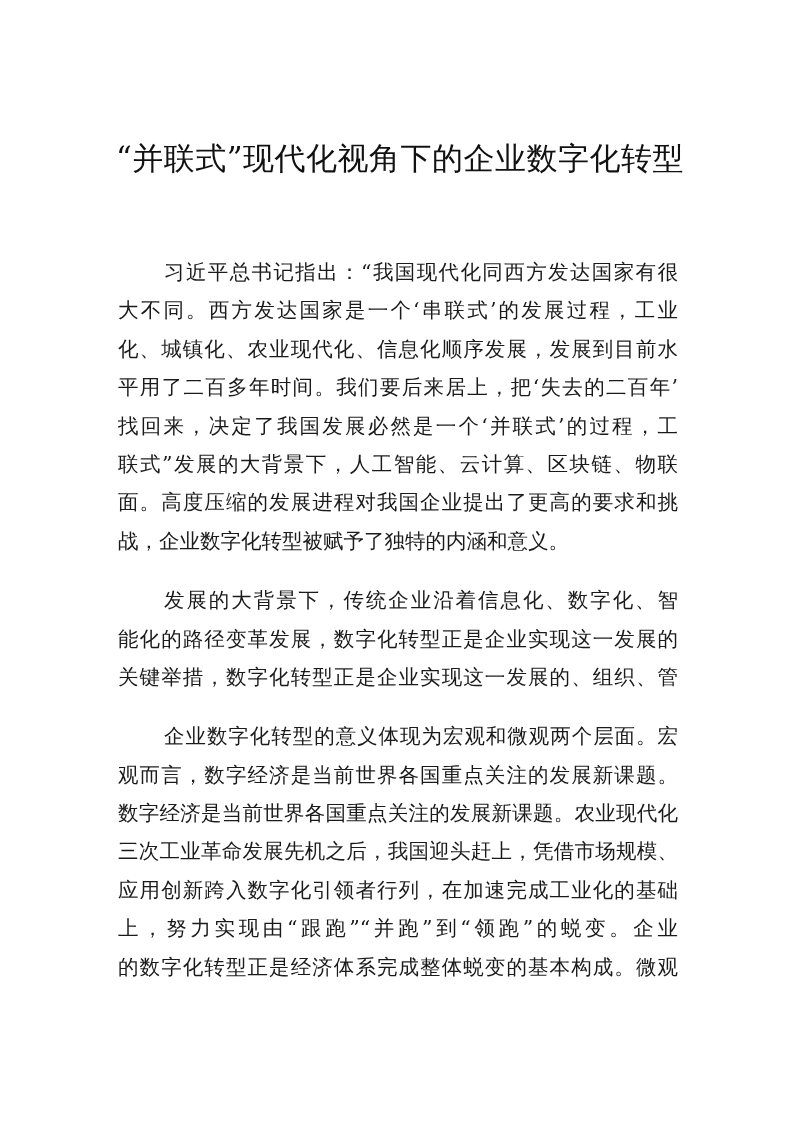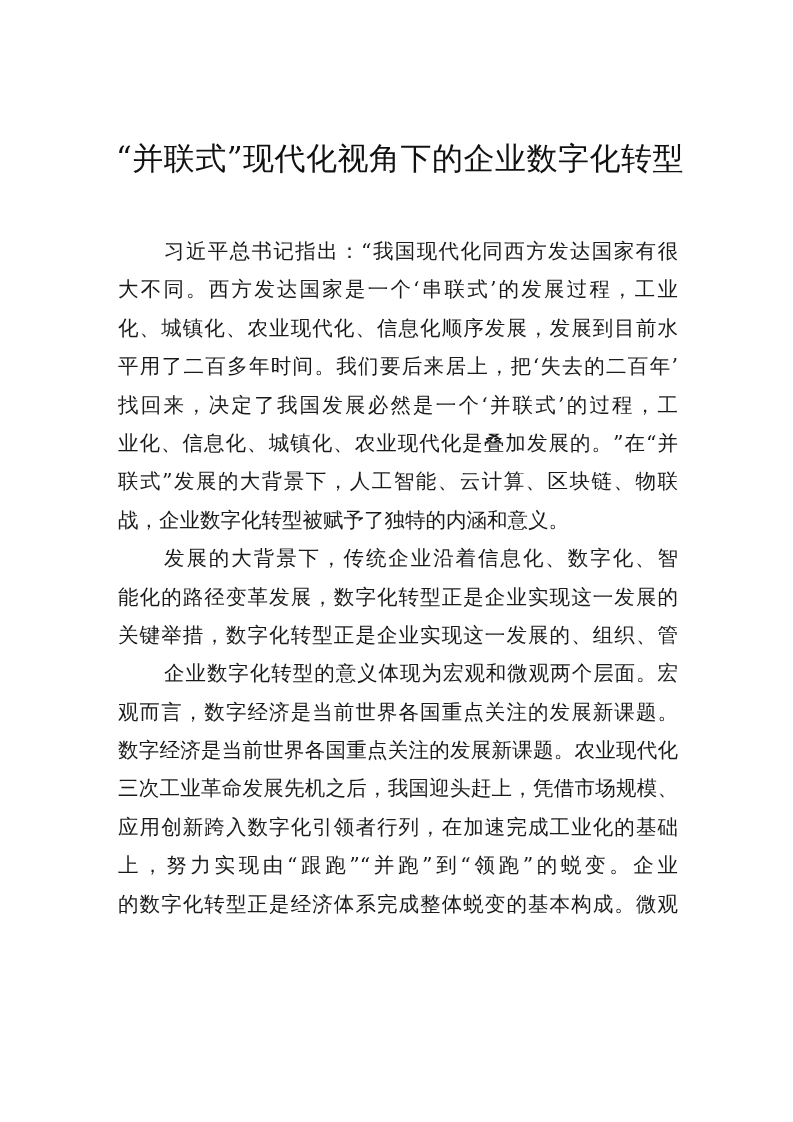--- a/index.html
+++ b/index.html
@@ -13,38 +13,38 @@
   }
   .body-text {
     position: absolute; left: 118px; width: 560px; top: 232px;
     font-family: "DejaVu Serif", "Liberation Serif", serif;
     font-size: 20.5px; color: #1a1a1a;
   }
   .line {
     display: block; height: 38.4px; line-height: 38.4px;
     text-align: justify; text-align-last: justify; white-space: nowrap; overflow: hidden;
   }
-  .line.indent { padding-left: 46px; }
+  .line.indent { padding-left: 46px; margin-top: 21px; }
   .line.last { text-align-last: left; }
 </style>
 </head>
 <body>
 
 <div class="page">
   <div class="title">“并联式”现代化视角下的企业数字化转型</div>
 
   <div class="body-text">
     <div>
       <span class="line indent">习近平总书记指出：“我国现代化同西方发达国家有很</span>
       <span class="line">大不同。西方发达国家是一个‘串联式’的发展过程，工业</span>
       <span class="line">化、城镇化、农业现代化、信息化顺序发展，发展到目前水</span>
       <span class="line">平用了二百多年时间。我们要后来居上，把‘失去的二百年’</span>
       <span class="line">找回来，决定了我国发展必然是一个‘并联式’的过程，工</span>
-      <span class="line">业化、信息化、城镇化、农业现代化是叠加发展的。”在“并</span>
       <span class="line">联式”发展的大背景下，人工智能、云计算、区块链、物联</span>
+      <span class="line">面。高度压缩的发展进程对我国企业提出了更高的要求和挑</span>
       <span class="line last">战，企业数字化转型被赋予了独特的内涵和意义。</span>
     </div>
     <div>
       <span class="line indent">发展的大背景下，传统企业沿着信息化、数字化、智</span>
       <span class="line">能化的路径变革发展，数字化转型正是企业实现这一发展的</span>
       <span class="line">关键举措，数字化转型正是企业实现这一发展的、组织、管</span>
     </div>
     <div>
       <span class="line indent">企业数字化转型的意义体现为宏观和微观两个层面。宏</span>
       <span class="line">观而言，数字经济是当前世界各国重点关注的发展新课题。</span>

